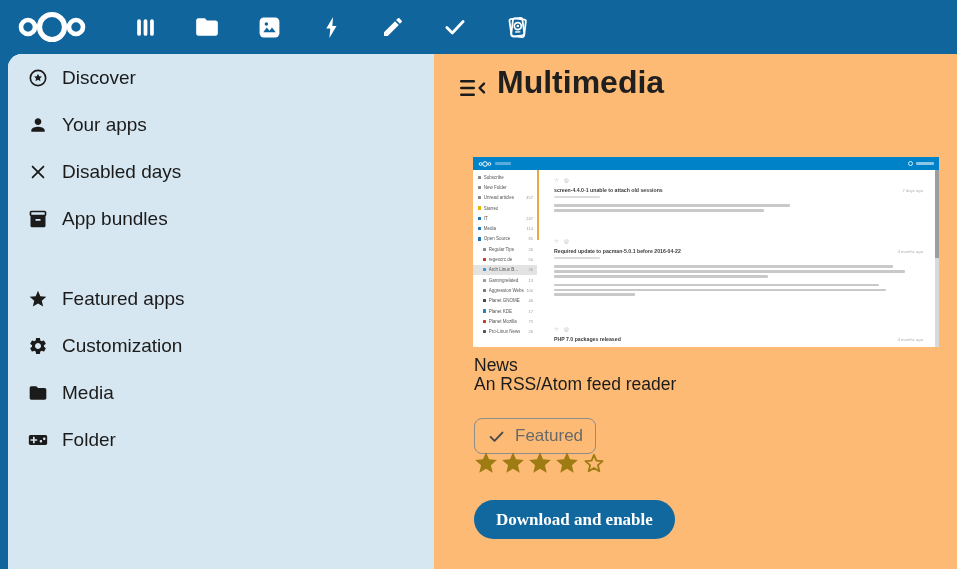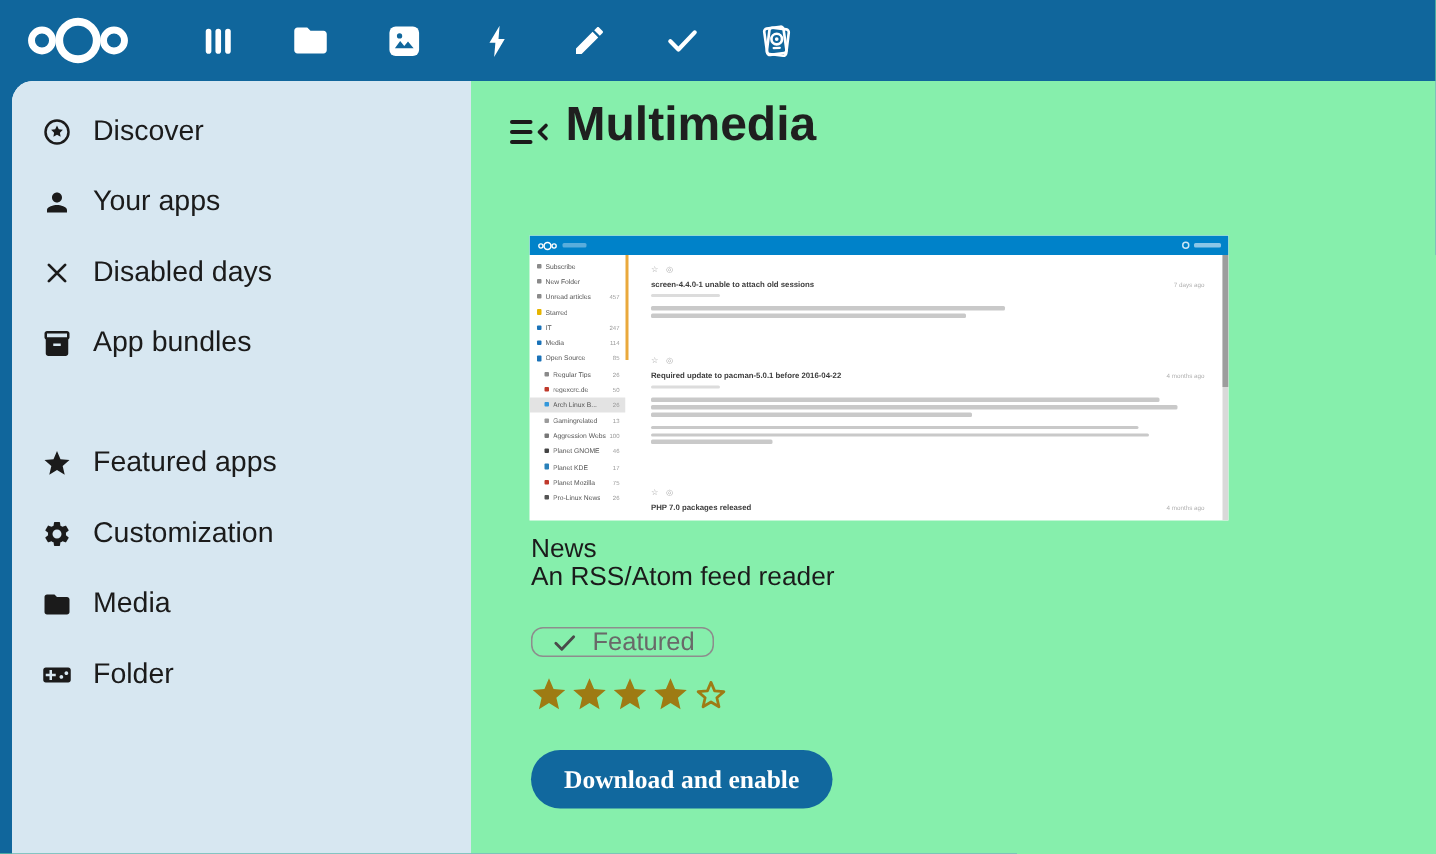--- a/index.html
+++ b/index.html
@@ -9,28 +9,28 @@
   .topbar{height:54px;display:flex;align-items:center}
   .logo{margin-left:13px;width:78px;height:44px;display:flex;align-items:center;cursor:pointer}
   .topnav{display:flex;margin-left:34px;gap:22px;align-items:center}
   .navicon{width:40px;height:40px;display:flex;align-items:center;justify-content:center;cursor:pointer}
 
   
   .content{position:absolute;top:54px;left:8px;right:0;bottom:0;background:#fff;
            border-top-left-radius:14px;overflow:hidden;display:flex}
 
   
-  .sidebar{width:306px;flex-shrink:0;background:#d7e7f1;padding-top:10px}
+  .sidebar{width:426px;flex-shrink:0;background:#d7e7f1;}
   .side-item{height:47px;display:flex;align-items:center;padding-left:20px;gap:14px;
              font-size:19px;color:#1b1b1b;cursor:pointer;white-space:nowrap}
   .side-item svg{width:20px;height:20px;flex-shrink:0}
   .side-gap{margin-top:33px}
 
   
-  .main{flex:1;position:relative;background:#86efac}
+  .main{flex:1;position:relative;background:#fdba74}
   .navtoggle{position:absolute;left:24px;top:22px;width:30px;height:26px;background:none;border:none;
              padding:2px;cursor:pointer}
   .page-title{position:absolute;left:63px;top:10px;margin:0;font-size:32px;font-weight:700;color:#1f1f1f}
 
   
   .shot{position:absolute;left:39px;top:103px;width:466px;height:190px;overflow:hidden;background:#fff}
   .shot-topbar{height:13px;background:#0082c9;display:flex;align-items:center;padding:0 5px}
   .mini-appname{width:16px;height:2.5px;background:rgba(255,255,255,.35);margin-left:3px;border-radius:1px}
   .mini-right{margin-left:auto;display:flex;align-items:center;gap:3px}
   .mini-search{width:3.5px;height:3.5px;border:0.8px solid rgba(255,255,255,.8);border-radius:50%}
@@ -54,21 +54,21 @@
   .bar.author{width:46px;background:#dcdcdc;margin-top:3px}
   .bar.b1{margin-top:6px}
   .gap26{margin-top:26px}
   .gap30{margin-top:30px}
   .shot-scrollbar{position:absolute;right:0;top:0;bottom:0;width:4px;background:#d9d9d9}
   .shot-thumb{position:absolute;right:0;top:0;width:4px;height:88px;background:#9d9d9d}
 
   
   .app-name{position:absolute;left:40px;top:301px;font-size:17.5px;color:#1b1b1b}
   .app-desc{position:absolute;left:40px;top:320px;font-size:17.5px;color:#1b1b1b}
-  .badge{position:absolute;left:40px;top:364px;height:20px;min-width:119px;border:1px solid #8d8d8d;
+  .badge{position:absolute;left:40px;top:364px;height:36px;min-width:119px;border:1px solid #8d8d8d;
          border-radius:8px;display:flex;align-items:center;justify-content:center;gap:9px;
          color:#696969;font-size:17px;box-sizing:border-box;padding:0 12px}
   .stars{position:absolute;left:39px;top:396px;display:flex;gap:1px}
   .stars svg{width:26px;height:26px}
   .download{position:absolute;left:40px;top:446px;height:39px;padding:0 22px;background:#11689e;
             color:#fff;font-size:17px;font-weight:700;border:none;border-radius:20px;cursor:pointer;
             font-family:Liberation Serif, serif}
 </style>
 </head>
 <body>

